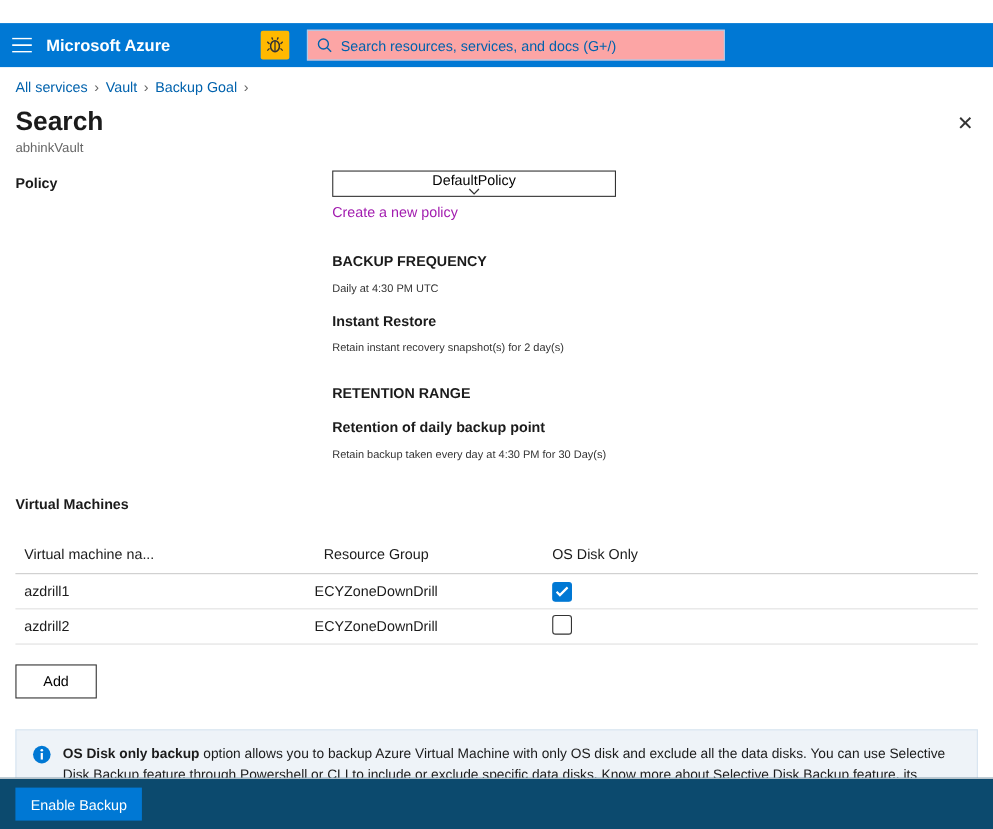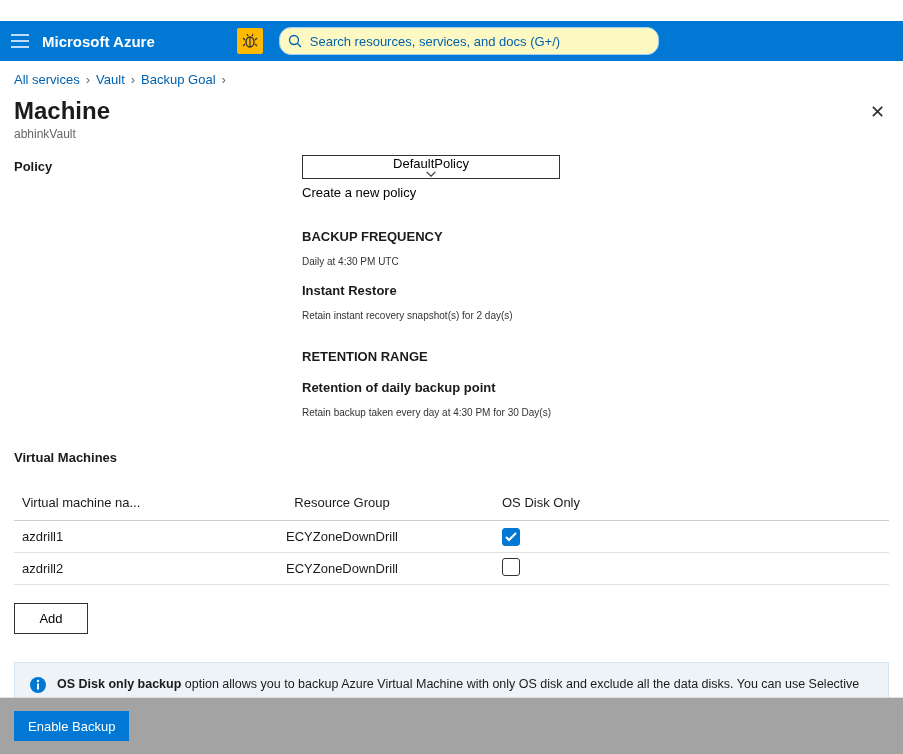--- a/index.html
+++ b/index.html
@@ -2,60 +2,60 @@
 <html><head>
   <meta charset="utf-8">
   <style>
     * { box-sizing: border-box; margin: 0; padding: 0; }
     html, body { width: 903px; height: 754px; font-family: "Segoe UI", -apple-system, sans-serif; overflow: hidden; background: #fff; }
     
     .topbar { height: 40px; background: #0078d4; display: flex; align-items: center; padding: 0 8px; gap: 10px; margin-top: 21px; }
     .hamburger { width: 24px; height: 24px; display: flex; align-items: center; justify-content: center; cursor: pointer; }
     .brand { color: #fff; font-size: 15px; font-weight: 600; }
     .bug-icon { width: 26px; height: 26px; background: #ffb900; border-radius: 2px; display: flex; align-items: center; justify-content: center; margin-left: 72px; }
-    .search { flex: 0 0 380px; height: 28px; background: #fef9c3; border: 1px solid #a3cdf0; border-radius: 12px; display: flex; align-items: center; padding: 0 8px; gap: 8px; margin-left: 6px; }
+    .search { flex: 0 0 380px; height: 28px; background: #fca5a5; border: 1px solid #a3cdf0; border-radius: 0; display: flex; align-items: center; padding: 0 8px; gap: 8px; margin-left: 6px; }
     .search input { background: transparent; border: none; outline: none; font-size: 13px; color: #0062ad; flex: 1; }
     .search input::placeholder { color: #0062ad; }
     
     .breadcrumb { height: 36px; padding: 0 14px; display: flex; align-items: center; gap: 6px; font-size: 13px; color: #0062ad; }
     .breadcrumb .sep { color: #666; }
     .breadcrumb a { color: #0062ad; text-decoration: none; cursor: pointer; }
     
     .page-head { padding: 0 14px 8px 14px; display: flex; justify-content: space-between; align-items: flex-start; }
     .page-title { font-size: 24px; font-weight: 600; color: #1b1b1b; }
     .page-sub { font-size: 12px; color: #666; margin-top: 2px; }
     .close-x { font-size: 18px; color: #333; cursor: pointer; padding: 4px; }
     
     .content { padding: 6px 14px 0 14px; }
     .policy-row { display: flex; align-items: flex-start; gap: 24px; }
     .policy-label { width: 264px; font-size: 13px; font-weight: 600; color: #1b1b1b; padding-top: 4px; }
     .policy-right { flex: 1; }
     .select { width: 258px; height: 24px; border: 1px solid #333; display: flex; align-items: center; justify-content: space-between; padding: 0 6px; font-size: 13px; cursor: pointer; flex-direction: column; }
-    .create-link { color: #000000; font-size: 13px; margin-top: 6px; display: inline-block; cursor: pointer; }
+    .create-link { color: #a21caf; font-size: 13px; margin-top: 6px; display: inline-block; cursor: pointer; }
     .section-h { font-size: 13px; font-weight: 700; color: #1b1b1b; text-transform: uppercase; margin-top: 28px; }
     .plain { font-size: 10px; color: #333; margin-top: 12px; }
     .bold { font-size: 13px; font-weight: 700; color: #1b1b1b; margin-top: 16px; }
     
     .vm-h { font-size: 13px; font-weight: 700; color: #1b1b1b; margin-top: 32px; }
     .vm-table { margin-top: 20px; width: 100%; }
     .vm-head { height: 36px; border-bottom: 1px solid #ccc; display: flex; align-items: center; font-size: 13px; color: #1b1b1b; padding: 0 8px; }
     .vm-row { height: 32px; border-bottom: 1px solid #e0e0e0; display: flex; align-items: center; font-size: 13px; color: #1b1b1b; padding: 0 8px; }
     .col-name { width: 160px; overflow: hidden; text-overflow: ellipsis; white-space: nowrap; }
     .col-rg { width: 320px; text-align: center; }
     .col-os { flex: 1; }
     .chk { width: 18px; height: 18px; border: 1.5px solid #333; border-radius: 3px; display: inline-flex; align-items: center; justify-content: center; cursor: pointer; }
     .chk.checked { background: #0078d4; border-color: #0078d4; }
     .add-btn { width: 74px; height: 31px; border: 1px solid #333; background: #fff; font-size: 13px; cursor: pointer; margin-top: 18px; }
     
     .info { margin-top: 28px; background: #eef3f8; border: 1px solid #d6e4f0; padding: 12px 14px; display: flex; gap: 10px; align-items: flex-start; font-size: 12.5px; color: #1b1b1b; line-height: 1.5; }
     .info-icon { flex: 0 0 18px; margin-top: 1px; }
     .info b { font-weight: 600; }
     .info a { color: #0062ad; text-decoration: none; cursor: pointer; }
     
-    .footer { position: absolute; bottom: 0; left: 0; right: 0; height: 57px; border-top: 1px solid #e0e0e0; display: flex; align-items: center; padding: 0 14px; background: #a3a3a3; }
+    .footer { position: absolute; bottom: 0; left: 0; right: 0; height: 47px; border-top: 1px solid #e0e0e0; display: flex; align-items: center; padding: 0 14px; background: #0c4a6e; }
     .enable-btn { background: #0078d4; color: #fff; border: none; height: 30px; padding: 0 14px; font-size: 13px; cursor: pointer; }
   </style>
 </head>
 <body>
 
 <div class="topbar">
   <div class="hamburger">
     <svg width="18" height="14" viewBox="0 0 18 14">
         <g stroke="#fff" stroke-width="1.5">
           <line x1="0" y1="1" x2="18" y2="1"></line>
@@ -90,21 +90,21 @@
   <a>All services</a>
   <span class="sep">›</span>
   <a>Vault</a>
   <span class="sep">›</span>
   <a>Backup Goal</a>
   <span class="sep">›</span>
 </div>
 
 <div class="page-head">
   <div>
-    <div class="page-title">Machine</div>
+    <div class="page-title">Search</div>
     <div class="page-sub">abhinkVault</div>
   </div>
   <div class="close-x">✕</div>
 </div>
 
 <div class="content">
   <div class="policy-row">
     <div class="policy-label">Policy</div>
     <div class="policy-right">
       <div class="select">

